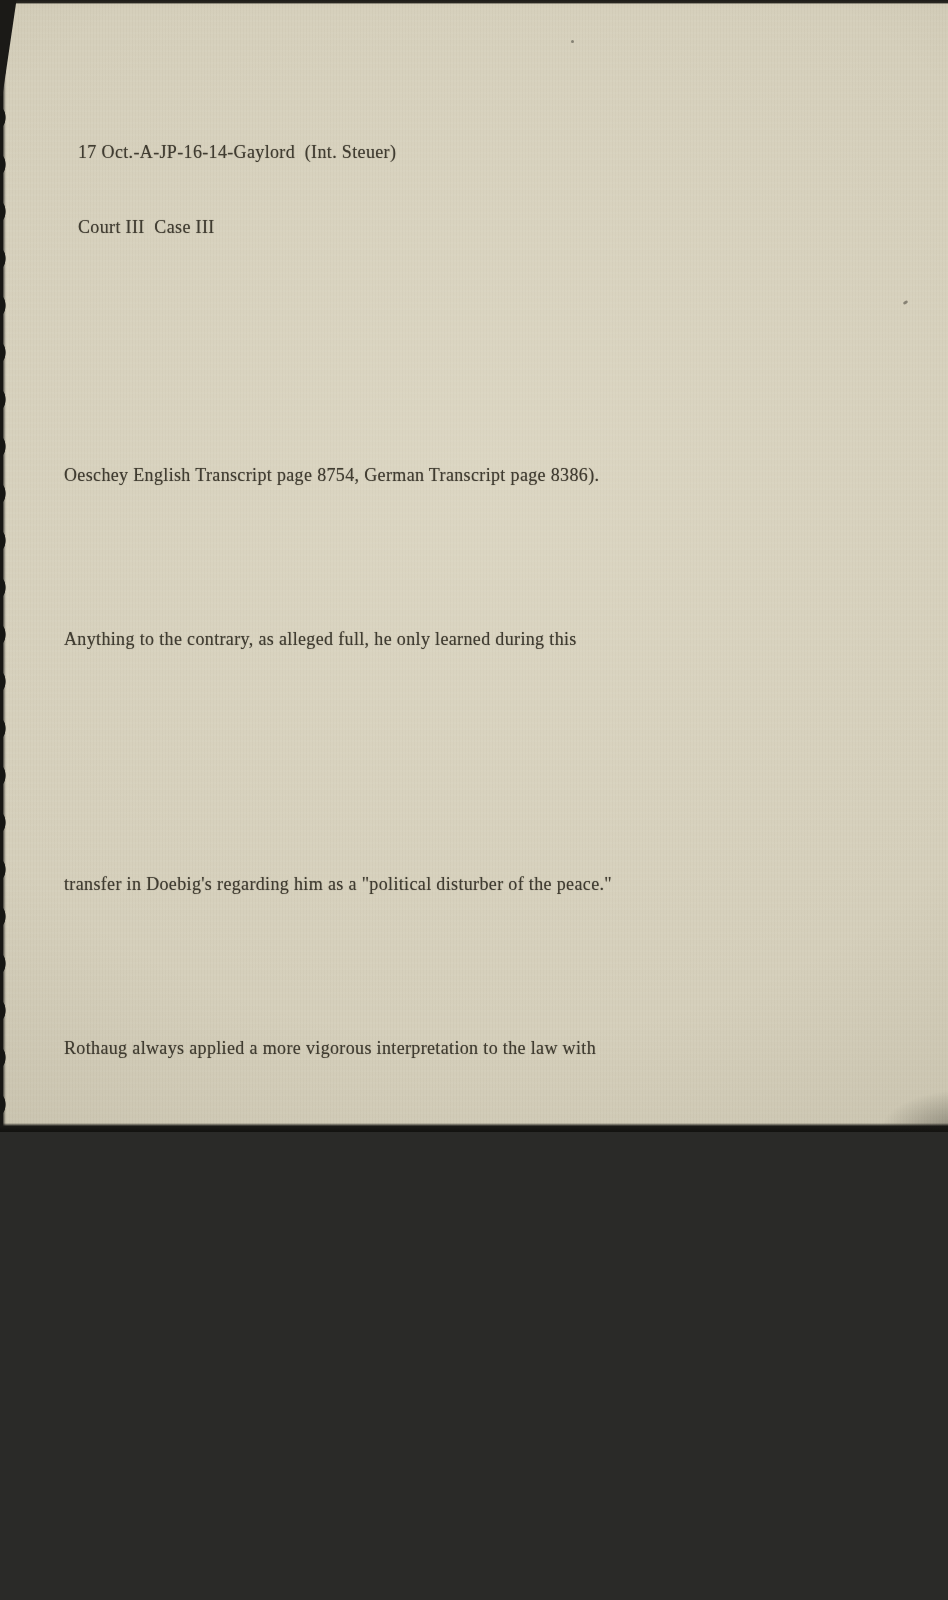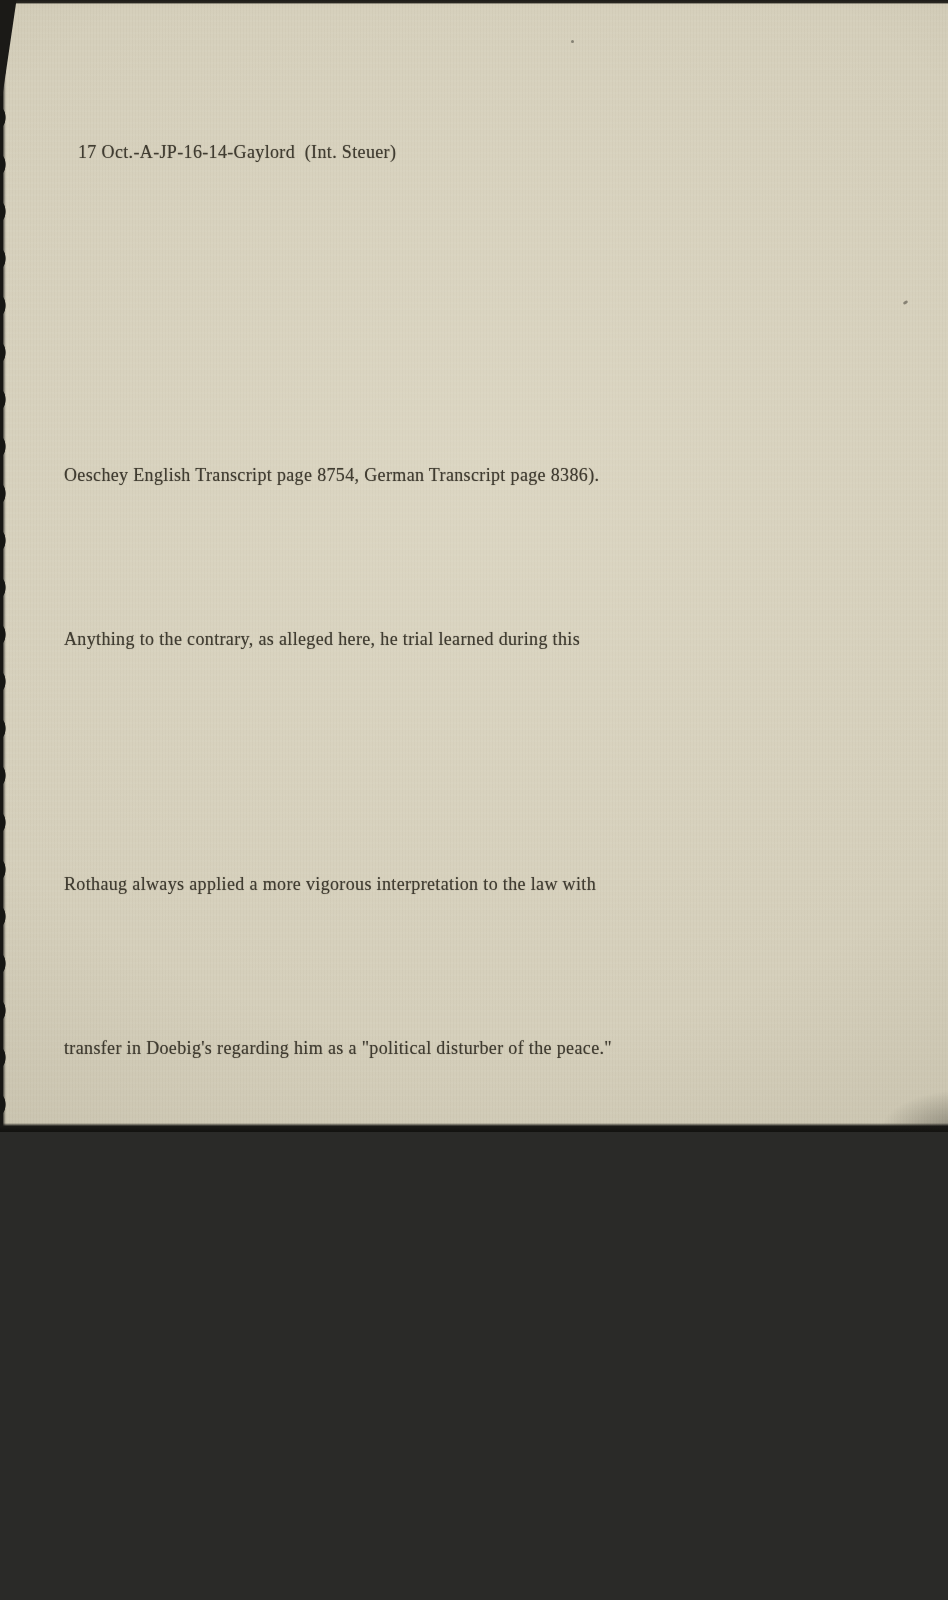--- a/index.html
+++ b/index.html
@@ -89,36 +89,37 @@
   <div class="edge-right"></div>
   <div class="edge-bottom"></div>
   <div class="corner-mark-tl"></div>
   <div class="corner-shade-br"></div>
   <div class="speck speck-a"></div>
   <div class="speck speck-b"></div>
   <div class="speck speck-c"></div>
 
   <div id="header-block" class="typed">
     <div>17 Oct.-A-JP-16-14-Gaylord  (Int. Steuer)</div>
+    <div>Court III  Case III</div>
   </div>
 
   <div id="body-text" class="typed">
     
   
     
     
       <div class="line">Oeschey English Transcript page 8754, German Transcript page 8386).</div>
     
-      <div class="line">Anything to the contrary, as alleged here, he trial learned during this</div>
+      <div class="line">Anything to the contrary, as alleged full, he only learned during this</div>
     
     
     
+      <div class="line">transfer in Doebig's regarding him as a "political disturber of the peace."</div>
+    
       <div class="line">Rothaug always applied a more vigorous interpretation to the law with</div>
-    
-      <div class="line">transfer in Doebig's regarding him as a "political disturber of the peace."</div>
     
       
     
       
     
       
     
       
     
       

